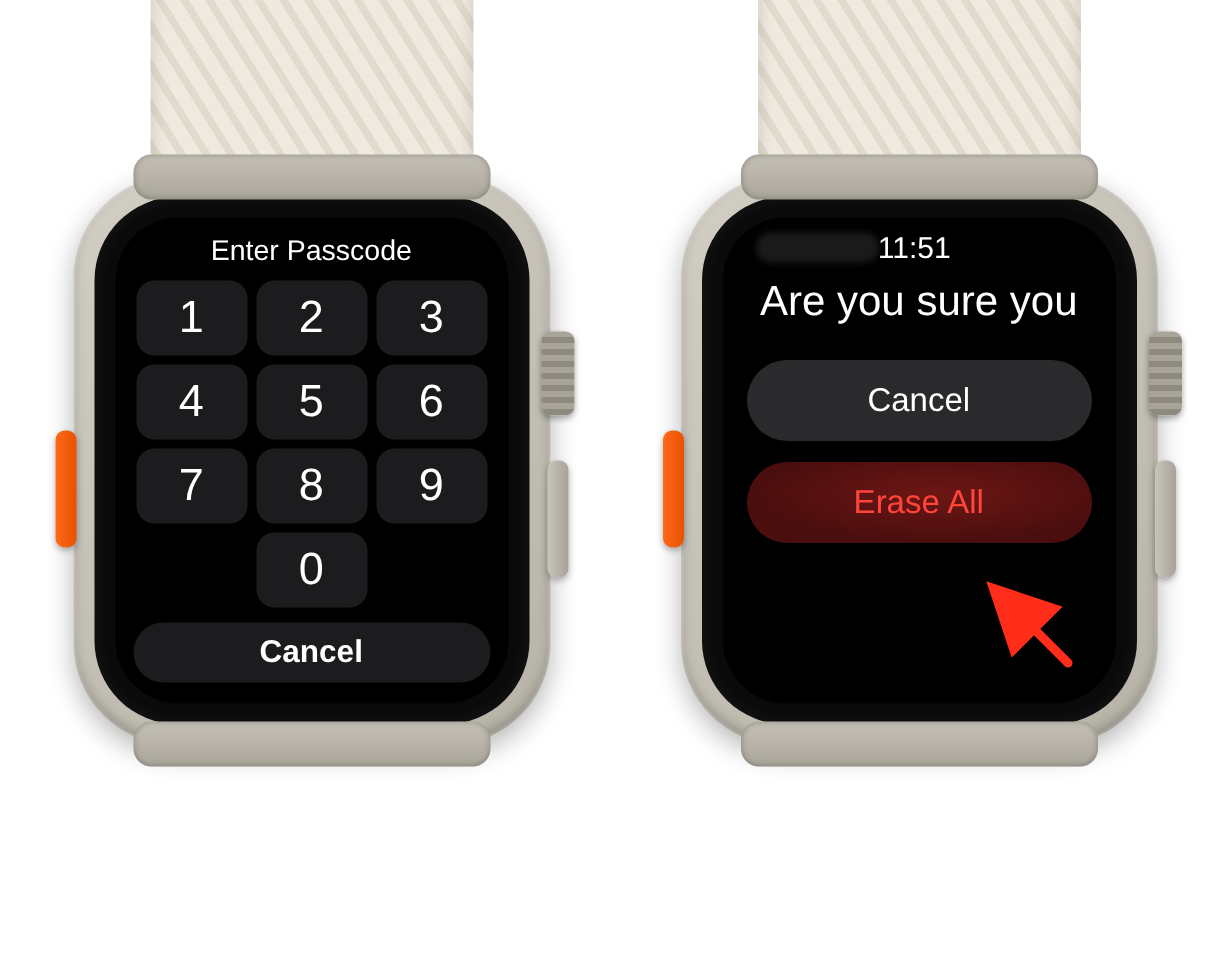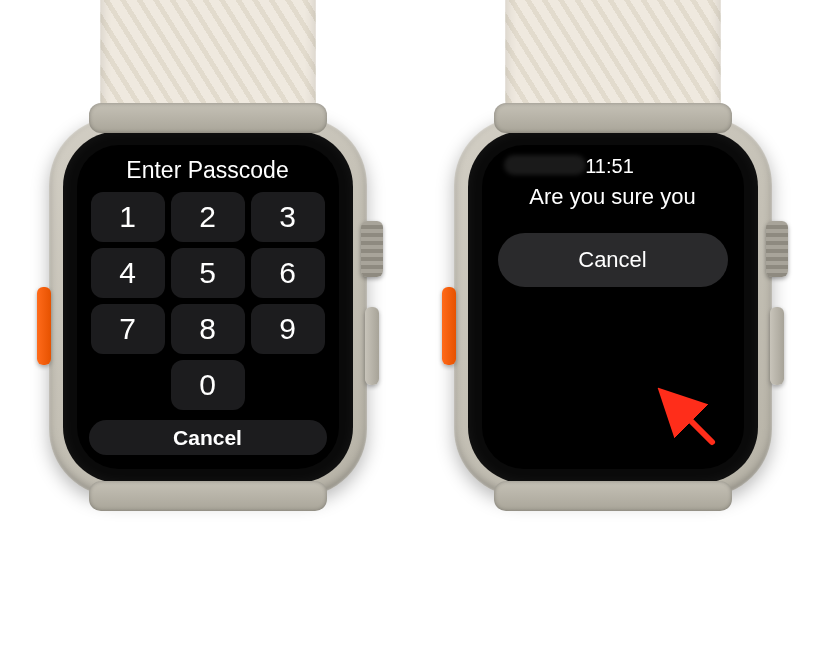--- a/index.html
+++ b/index.html
@@ -122,21 +122,21 @@
     position: relative;
     overflow: hidden;
     padding: 10px 12px 14px 12px;
     display: flex;
     flex-direction: column;
   }
 
   
   .pc-title {
     text-align: center;
-    font-size: 23px;
+    font-size: 19px;
     font-weight: 500;
     margin-top: 2px;
     margin-bottom: 8px;
     letter-spacing: 0;
   }
   .keypad {
     display: grid;
     grid-template-columns: repeat(3, 1fr);
     gap: 6px;
     padding: 0 2px;
@@ -179,21 +179,21 @@
     top: 10px;
     left: 22px;
     width: 82px;
     height: 20px;
     background: #1a1a1a;
     border-radius: 10px;
     filter: blur(2px);
   }
   .confirm-msg {
     text-align: center;
-    font-size: 22px;
+    font-size: 28px;
     font-weight: 500;
     line-height: 1.25;
     margin-top: 4px;
     padding: 0 6px;
   }
   .btn-stack {
     margin-top: 22px;
     display: flex;
     flex-direction: column;
     gap: 14px;
@@ -273,20 +273,21 @@
         <div class="screen">
           <div class="blur-dot"></div>
           <div class="status-row">
             <span>11:51</span>
           </div>
           <div class="confirm-msg">
             <span>Are you sure you</span><br>
           </div>
           <div class="btn-stack">
             <div class="pill cancel">Cancel</div>
+            <div class="pill erase">Erase All</div>
           </div>
         </div>
       </div>
     </div>
 
     <svg class="arrow" style="left:215px; top:380px;" width="80" height="80" viewBox="0 0 80 80">
       <defs>
         <marker id="ah" markerWidth="8" markerHeight="8" refX="6" refY="4" orient="auto">
           <path d="M0,0 L8,4 L0,8 Z" fill="#ff2d1a"></path>
         </marker>

